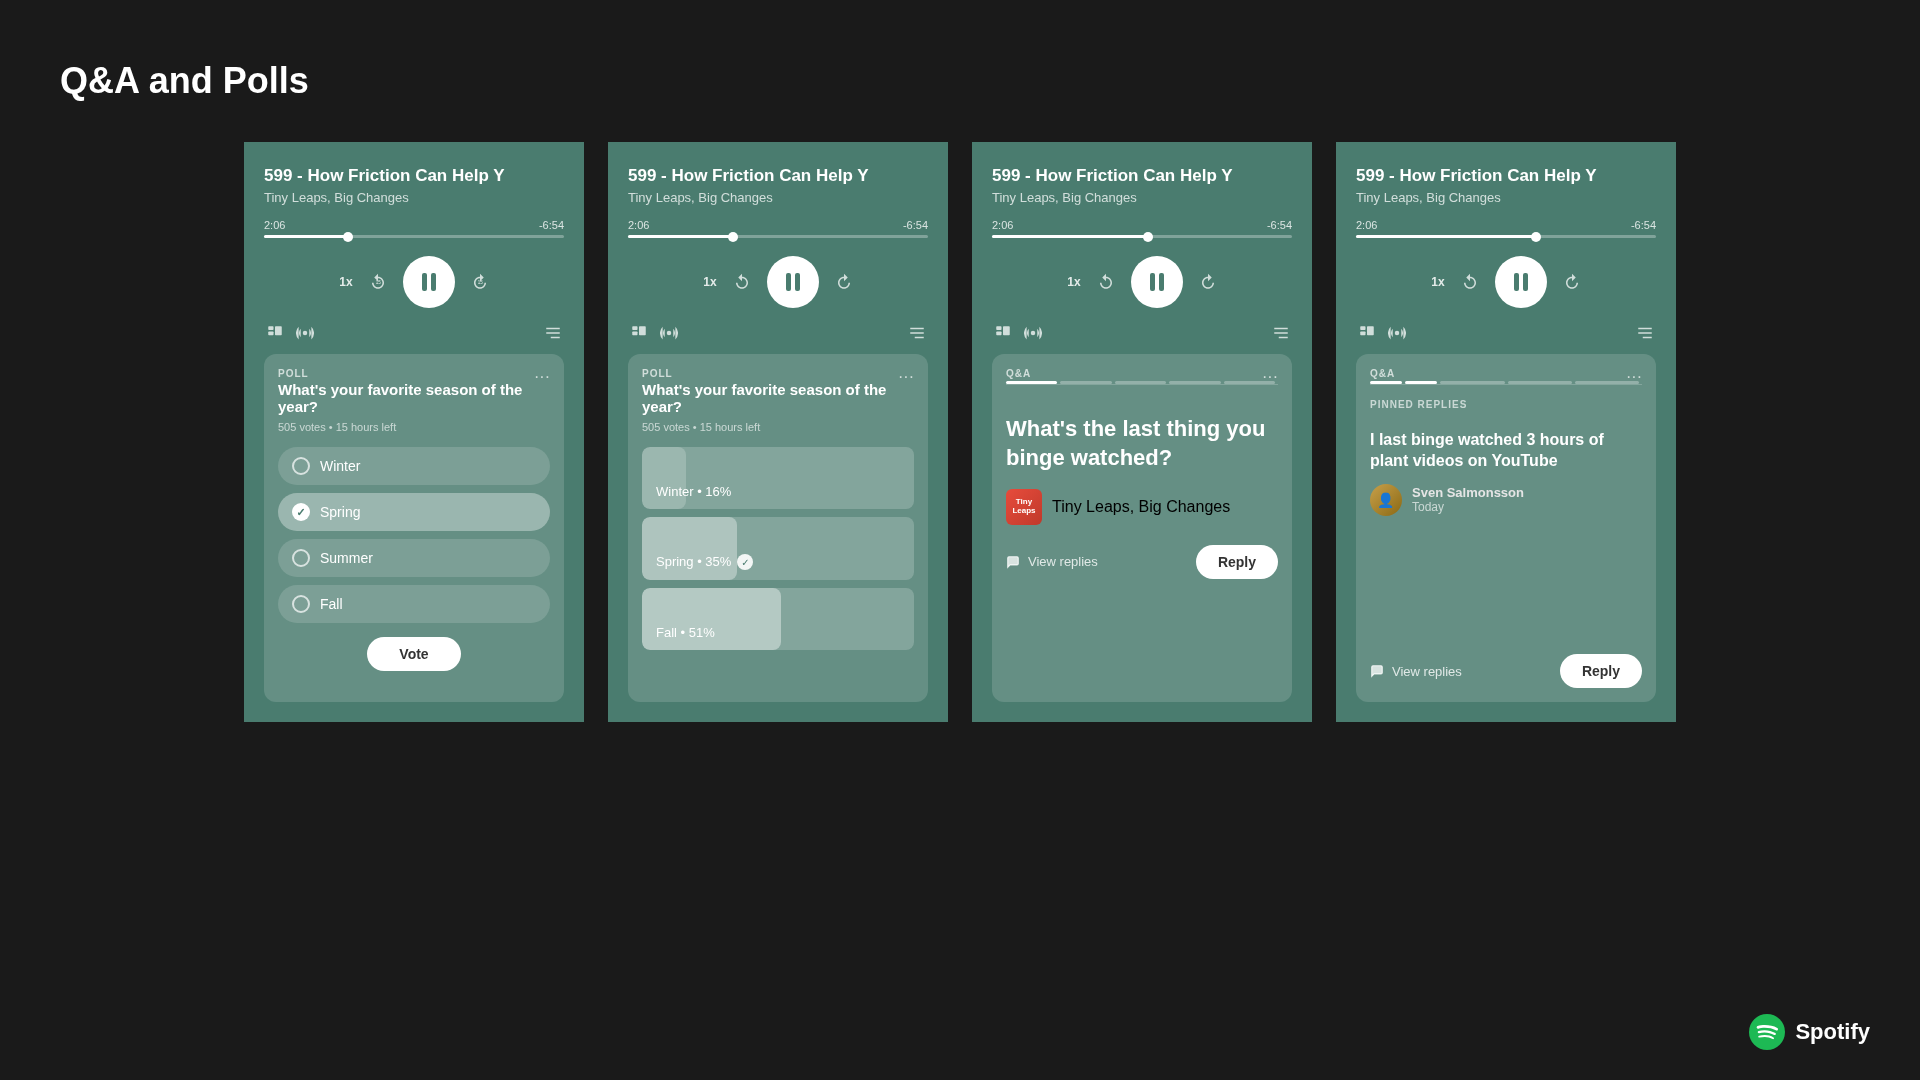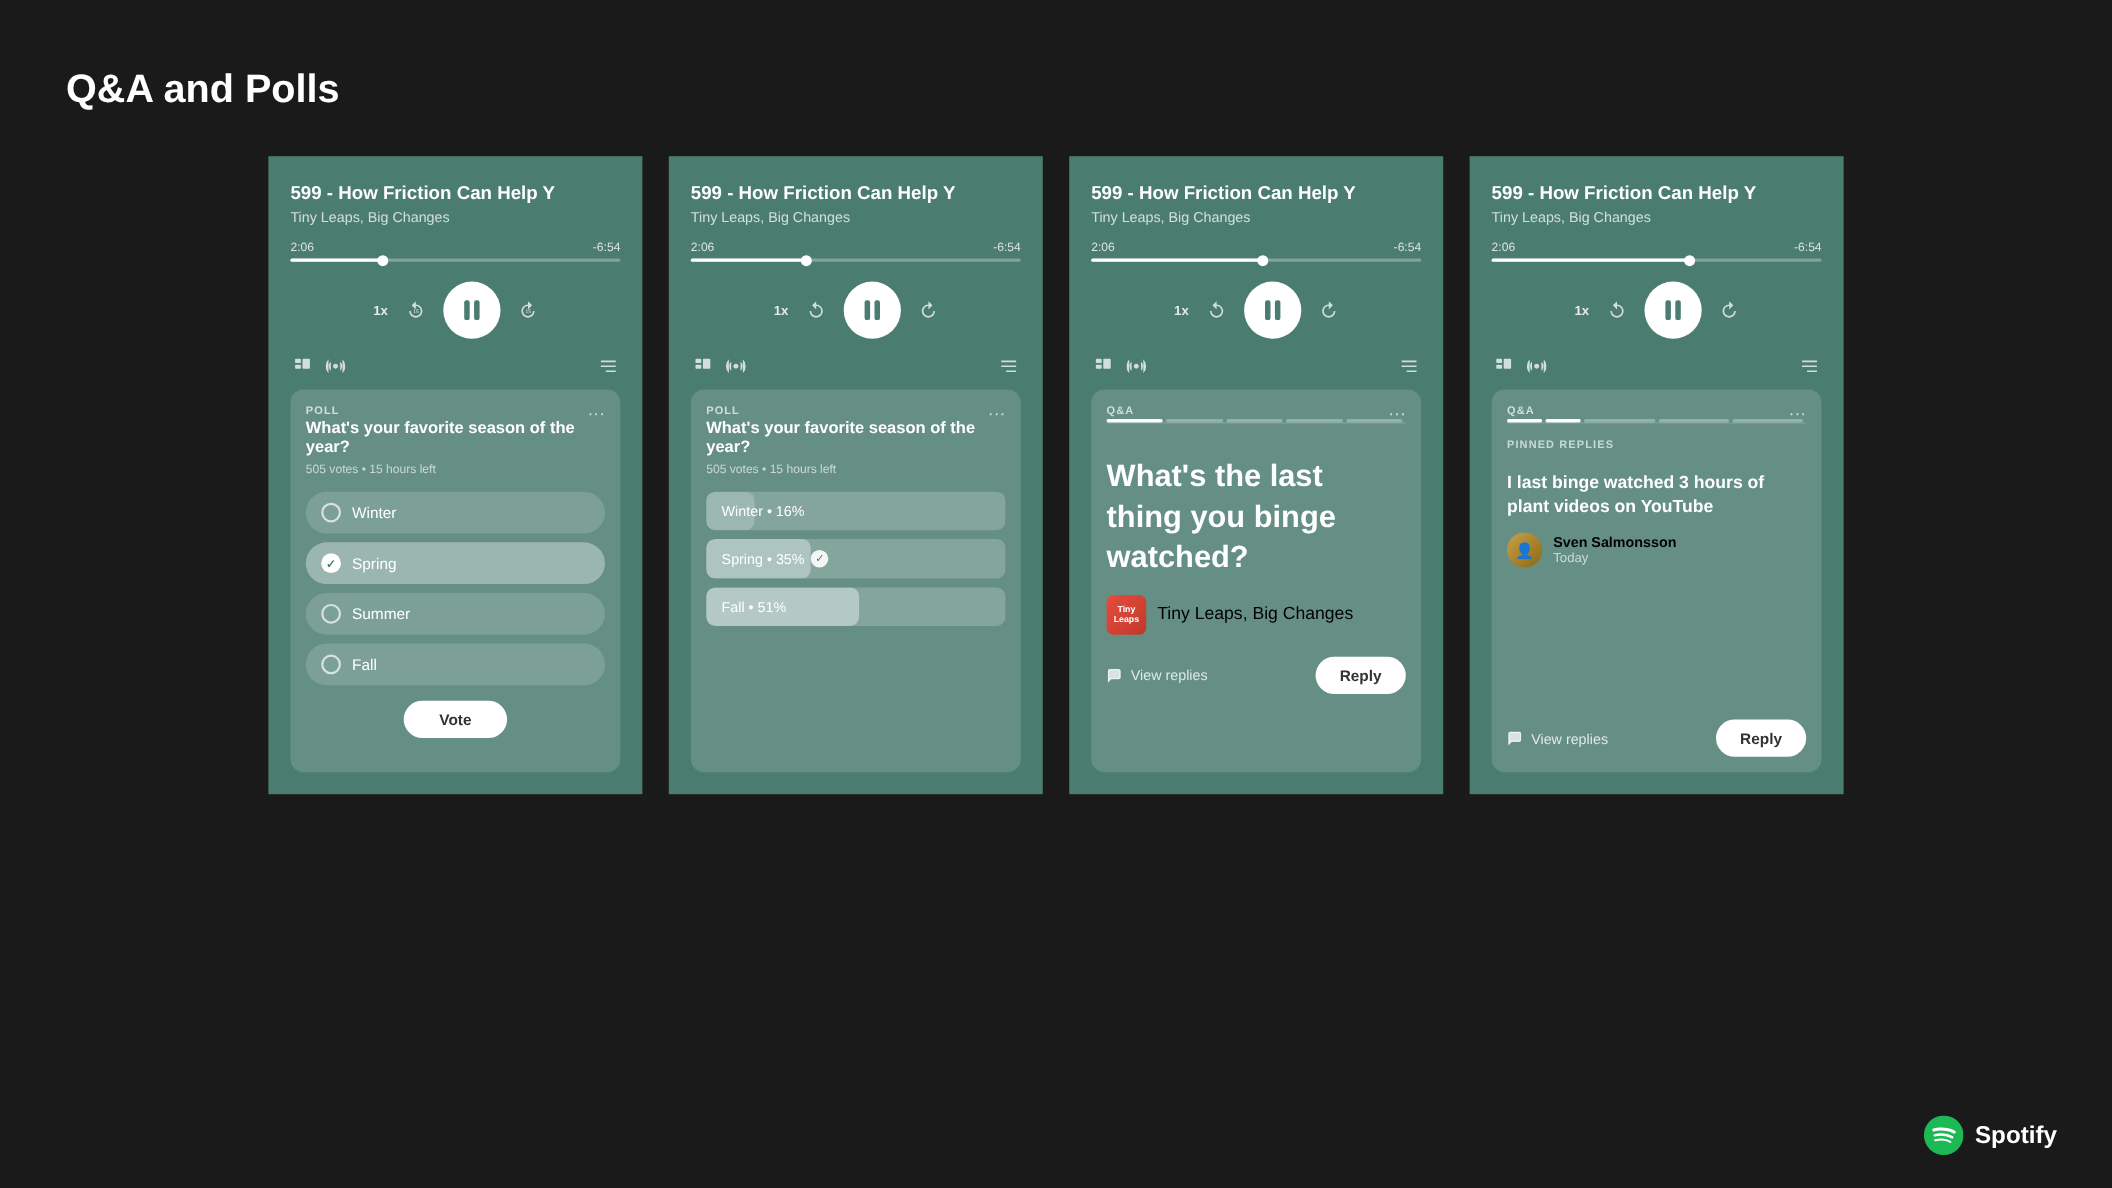--- a/index.html
+++ b/index.html
@@ -232,22 +232,23 @@
     .result-bar-fill.spring { background: rgba(255,255,255,0.35); width: 35%; }
     .result-bar-fill.summer { background: rgba(255,255,255,0.5); width: 51%; }
     .result-bar-fill.fall { background: rgba(255,255,255,0.4); width: 51%; }
     .result-label {
       position: relative;
       z-index: 1;
       color: #fff;
       font-size: 13px;
       font-weight: 500;
       display: flex;
-      align-items: flex-end;
+      align-items: flex-start;
       gap: 6px;
+      margin-top: 27px;
     }
     .check-circle {
       width: 16px; height: 16px;
       background: rgba(255,255,255,0.9);
       border-radius: 50%;
       display: flex;
       align-items: center;
       justify-content: center;
     }
     .check-circle-mark {
@@ -264,21 +265,21 @@
     .qa-tab {
       height: 3px;
       border-radius: 2px;
       flex: 1;
       margin-right: 3px;
     }
     .qa-tab.active { background: #fff; }
     .qa-tab.inactive { background: rgba(255,255,255,0.3); }
     .qa-question {
       color: #fff;
-      font-size: 28px;
+      font-size: 22px;
       font-weight: 700;
       margin: 30px 0 16px;
       line-height: 1.3;
     }
     .qa-attribution {
       display: flex;
       align-items: center;
       gap: 10px;
     }
     .qa-footer {
@@ -341,21 +342,21 @@
     .user-avatar-img {
       width: 100%; height: 100%;
       background: linear-gradient(135deg, #c8a04a 0%, #8B6914 100%);
       display: flex;
       align-items: center;
       justify-content: center;
       font-size: 14px;
       color: #fff;
     }
     .user-info-name {
-      color: #000000;
+      color: #e5e5e5;
       font-size: 13px;
       font-weight: 600;
     }
     .user-info-time {
       color: rgba(255,255,255,0.65);
       font-size: 12px;
     }
     
     .spotify-logo {
       position: absolute;

